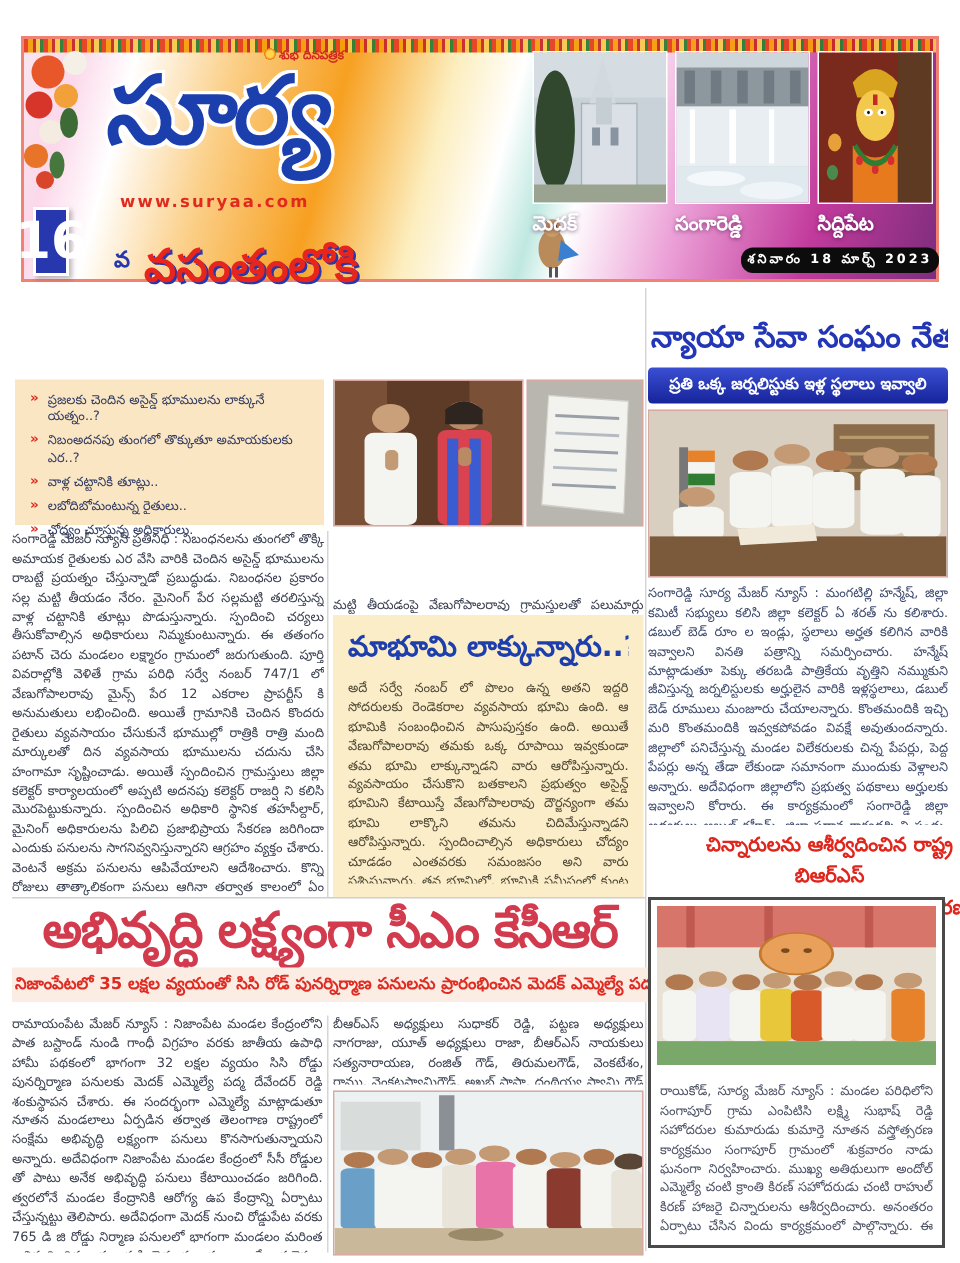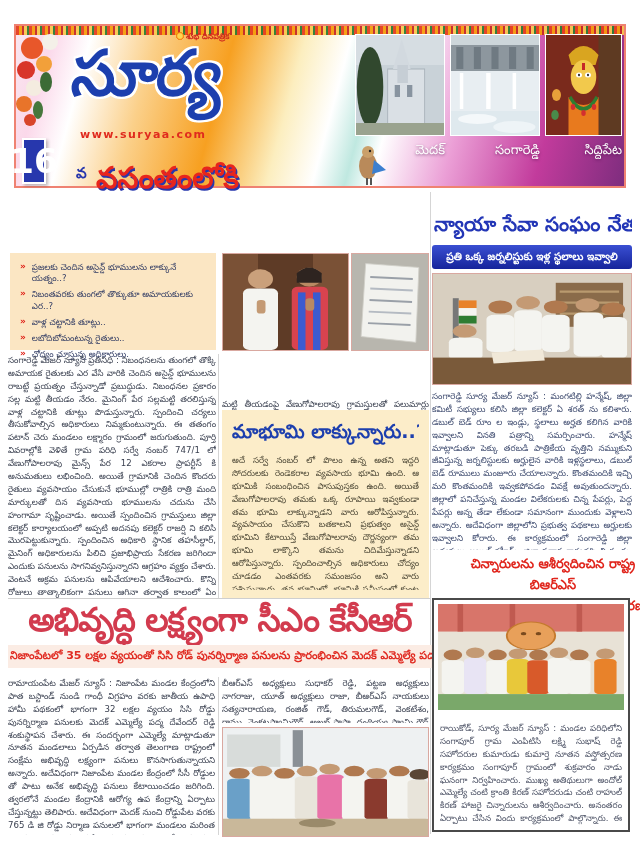--- a/index.html
+++ b/index.html
@@ -19,21 +19,21 @@
   .sun-dot{display:inline-block;width:8px;height:8px;border-radius:50%;vertical-align:-1px;margin-right:2px;
     background:radial-gradient(circle,#ffd54f 0 40%,#ef6c00 70%,transparent 71%);}
   .website{position:absolute;left:64px;top:102px;font-size:11px;font-weight:700;color:#e02a1e;letter-spacing:1.5px;}
   .year-box{position:absolute;left:6px;top:112px;width:24px;height:46px;background:#2737ad;border:2px solid #fff;
     box-sizing:border-box;color:#fff;font-size:34px;font-weight:700;display:flex;align-items:center;justify-content:center;
     box-shadow:2px 2px 3px rgba(0,0,0,.25);}
   .year-suffix{position:absolute;left:60px;top:138px;font-size:15px;font-weight:800;color:#2737ad;}
   .year-text{position:absolute;left:80px;top:134px;font-size:30px;font-weight:700;color:#e8251c;
     text-shadow:1.5px 1.5px 0 #2737ad;}
   .ed-photo{position:absolute;top:8px;height:102px;border:1px solid #fff;box-sizing:border-box;}
-  .ed-label{position:absolute;top:116px;font-size:13px;font-weight:400;color:#fff;text-align:right;
+  .ed-label{position:absolute;top:116px;font-size:13px;font-weight:700;color:#fff;text-align:left;
     text-shadow:0 1px 3px rgba(60,0,60,.55);}
   .date-bar{position:absolute;left:478px;top:139px;width:132px;height:17px;background:#0c0c0c;border-radius:8px;
     color:#fff;font-size:8.5px;font-weight:700;display:flex;align-items:center;justify-content:center;letter-spacing:2px;}
 
   
   .lead-h{left:8px;top:193px;width:424px;font-size:40px;font-weight:800;color:#e1251b;line-height:1.05;
     white-space:nowrap;overflow:hidden;letter-spacing:-1px;}
   .kicker{left:436px;top:197px;width:194px;font-size:10.5px;font-weight:700;color:#2438b4;white-space:nowrap;overflow:hidden;}
   .r-head{left:434px;top:212px;width:198px;font-size:20px;font-weight:800;color:#2336b6;white-space:nowrap;overflow:hidden;}
   .strap{left:432px;top:245px;width:200px;height:24px;background:linear-gradient(#3a4fd2,#16249b);border-radius:3px;
@@ -152,31 +152,32 @@
         <circle cx="50" cy="78" r="3" fill="#d32f2f"></circle>
         <circle cx="64" cy="72" r="3" fill="#d32f2f"></circle>
       <circle cx="14" cy="60" r="6" fill="#e8a13a"></circle>
         <circle cx="12" cy="80" r="5" fill="#4a8a4a"></circle>
     </svg>
 
     <div class="ed-label" style="left:339px;width:90px">మెదక్</div>
     <div class="ed-label" style="left:434px;width:90px">సంగారెడ్డి</div>
     <div class="ed-label" style="left:529px;width:77px">సిద్దిపేట</div>
 
+    <div class="date-bar">శనివారం  18  మార్చ్  2023</div>
   </div>
 
 
   <div class="abs bullet-box">
     <div class="bullet-row">
         <span class="bullet-arrow">»</span>
         <span>ప్రజలకు చెందిన అసైన్డ్ భూములను లాక్కునే యత్నం..?</span>
       </div>
     <div class="bullet-row">
         <span class="bullet-arrow">»</span>
-        <span>నిబంతవరకు తుంగలో తొక్కుతూ అమాయకులకు ఎర..?</span>
+        <span>నిబంఅదనపు తుంగలో తొక్కుతూ అమాయకులకు ఎర..?</span>
       </div>
     <div class="bullet-row">
         <span class="bullet-arrow">»</span>
         <span>వాళ్ల చట్టానికి తూట్లు..</span>
       </div>
     <div class="bullet-row">
         <span class="bullet-arrow">»</span>
         <span>లబోదిబోమంటున్న రైతులు..</span>
       </div>
     <div class="bullet-row">

